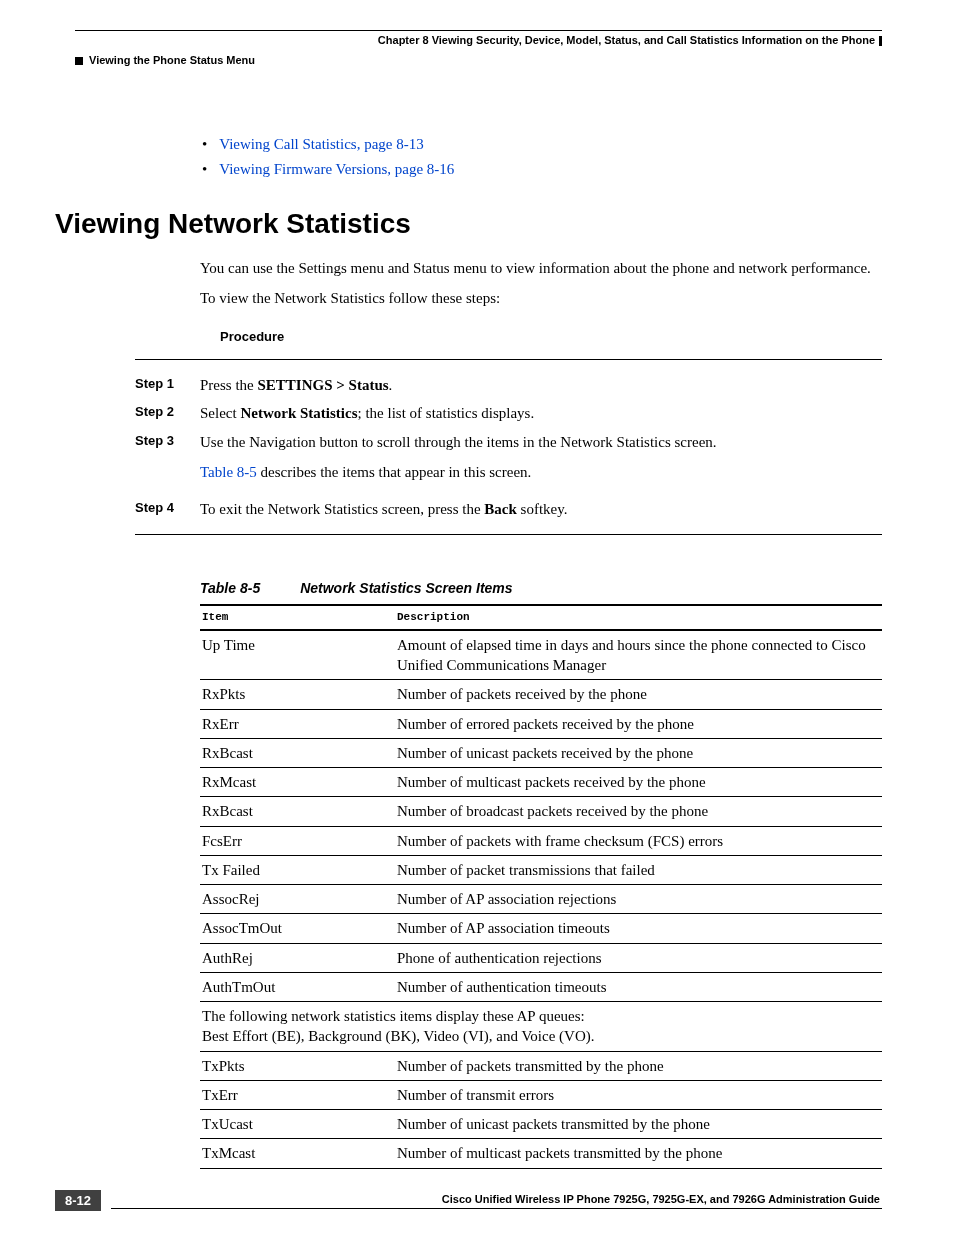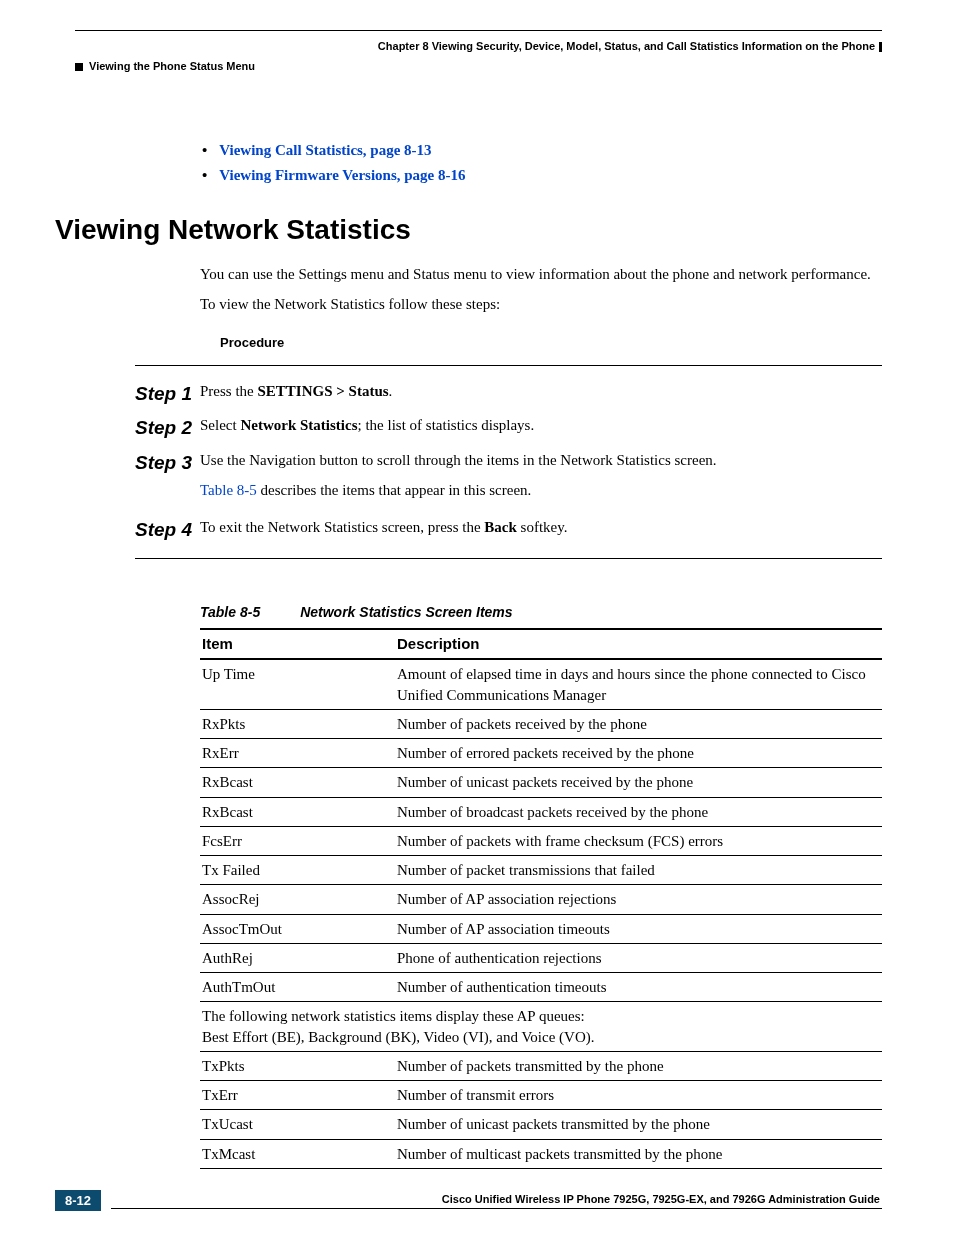--- a/index.html
+++ b/index.html
@@ -13,35 +13,35 @@
   }
   .page {
     padding: 30px 72px 40px 55px;
     position: relative;
     box-sizing: border-box;
     min-height: 1235px;
   }
   .hdr {
     border-top: 1.5px solid #000;
     margin-left: 20px;
-    padding-top: 9px;
+    padding-top: 3px;
     position: relative;
     font-family: Arial, Helvetica, sans-serif;
     font-size: 11px;
     font-weight: bold;
   }
   .hdr-right { text-align: right; }
   .hdr-left { text-align: left; margin-top: 8px; }
   .hdr-square {
     width: 8px; height: 8px; background:#000;
     display:inline-block; vertical-align:middle;
     margin-right:6px;
   }
   .body-col { margin-left: 145px; margin-right: 0; }
-  .bullets { margin: 70px 0 20px 0; padding:0;font-weight:bold; }
+  .bullets { margin: 70px 0 20px 0; padding:0; }
   .bullets li {
     list-style: none;
     margin-bottom: 8px;
     display: flex;
     align-items: flex-start;
   }
   .bullets li::before {
     content: "•";
     margin: 0 12px 0 2px;
     font-size: 15px;
@@ -68,24 +68,23 @@
     padding: 8px 0;
   }
   .step-row {
     display: flex;
     margin: 6px 0;
     line-height: 1.5;
   }
   .step-label {
     font-family: Arial, Helvetica, sans-serif;
     font-weight: bold;
-    font-size: 19px;
+    font-size: 13px;
     width: 65px;
     flex-shrink: 0;
-    font-style: italic;
   }
   .step-body { flex: 1; }
   .step-para { margin: 0 0 8px 0; }
   b { font-weight: bold; }
   .table-caption {
     font-family: Arial, Helvetica, sans-serif;
     font-style: italic;
     font-weight: bold;
     font-size: 14px;
     margin: 45px 0 8px 0;
@@ -99,23 +98,23 @@
   table.data th, table.data td {
     border-top: 1px solid #000;
     border-bottom: 1px solid #000;
     padding: 4px 6px 4px 2px;
     text-align: left;
     vertical-align: top;
     line-height: 1.35;
   }
   table.data tr:first-child th { border-top: 2px solid #000; border-bottom: 2px solid #000; }
   table.data th {
-    font-family: Liberation Sans, sans-serif;
-    font-weight: bold;
-    font-size: 15px;
+    font-family: Liberation Mono, monospace;
+    font-weight: bold;
+    font-size: 11px;
   }
   table.data td.full { }
   col.c1 { width: 195px; }
   .footer {
     position: absolute;
     bottom: 24px;
     left: 55px;
     right: 72px;
     display:flex;
     align-items:flex-end;
@@ -127,21 +126,21 @@
   }
   .footer-title {
     font-family: Arial, Helvetica, sans-serif;
     font-weight: bold;
     font-size: 11px;
     text-align: right;
     margin-right: 2px;
     margin-bottom: 3px;
   }
   .page-num {
-    background: #0c4a6e;
+    background: #404040;
     color: #fff;
     font-family: Arial, Helvetica, sans-serif;
     font-weight: bold;
     font-size: 13px;
     padding: 3px 10px;
   }
   .hdr-tick {
     display:inline-block;
     width:3px; height:10px;
     background:#000;
@@ -234,20 +233,24 @@
           </tr>
           <tr>
             <td>RxErr</td>
             <td>Number of errored packets received by the phone</td>
           </tr>
           <tr>
             <td>RxBcast</td>
             <td>Number of unicast packets received by the phone</td>
           </tr>
           <tr>
+            <td>RxMcast</td>
+            <td>Number of multicast packets received by the phone</td>
+          </tr>
+          <tr>
             <td>RxBcast</td>
             <td>Number of broadcast packets received by the phone</td>
           </tr>
           <tr>
             <td>FcsErr</td>
             <td>Number of packets with frame checksum (FCS) errors</td>
           </tr>
           <tr>
             <td>Tx Failed</td>
             <td>Number of packet transmissions that failed</td>

